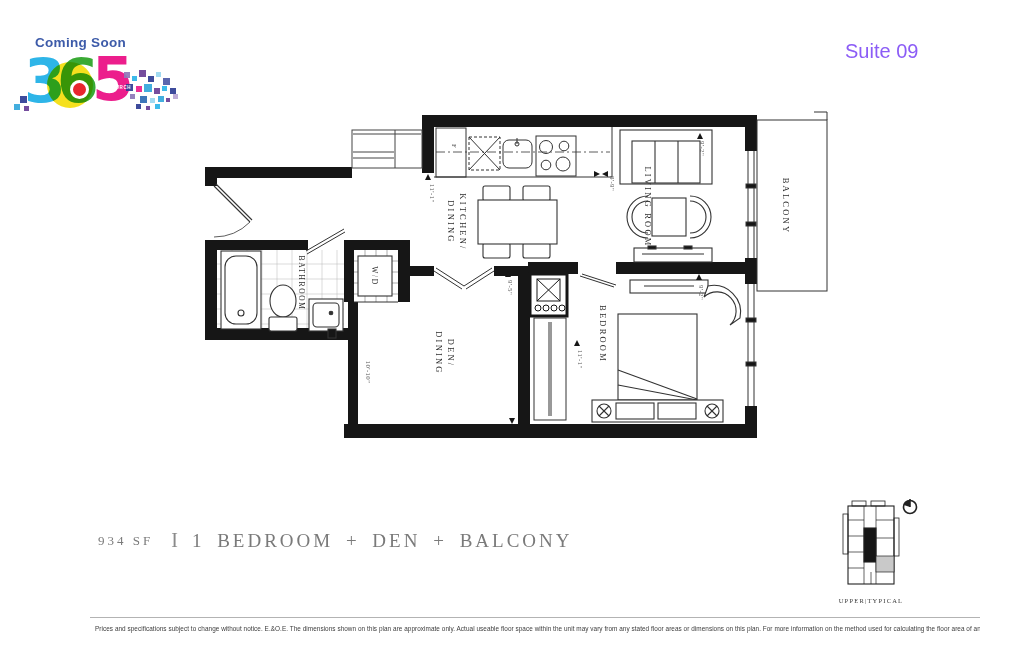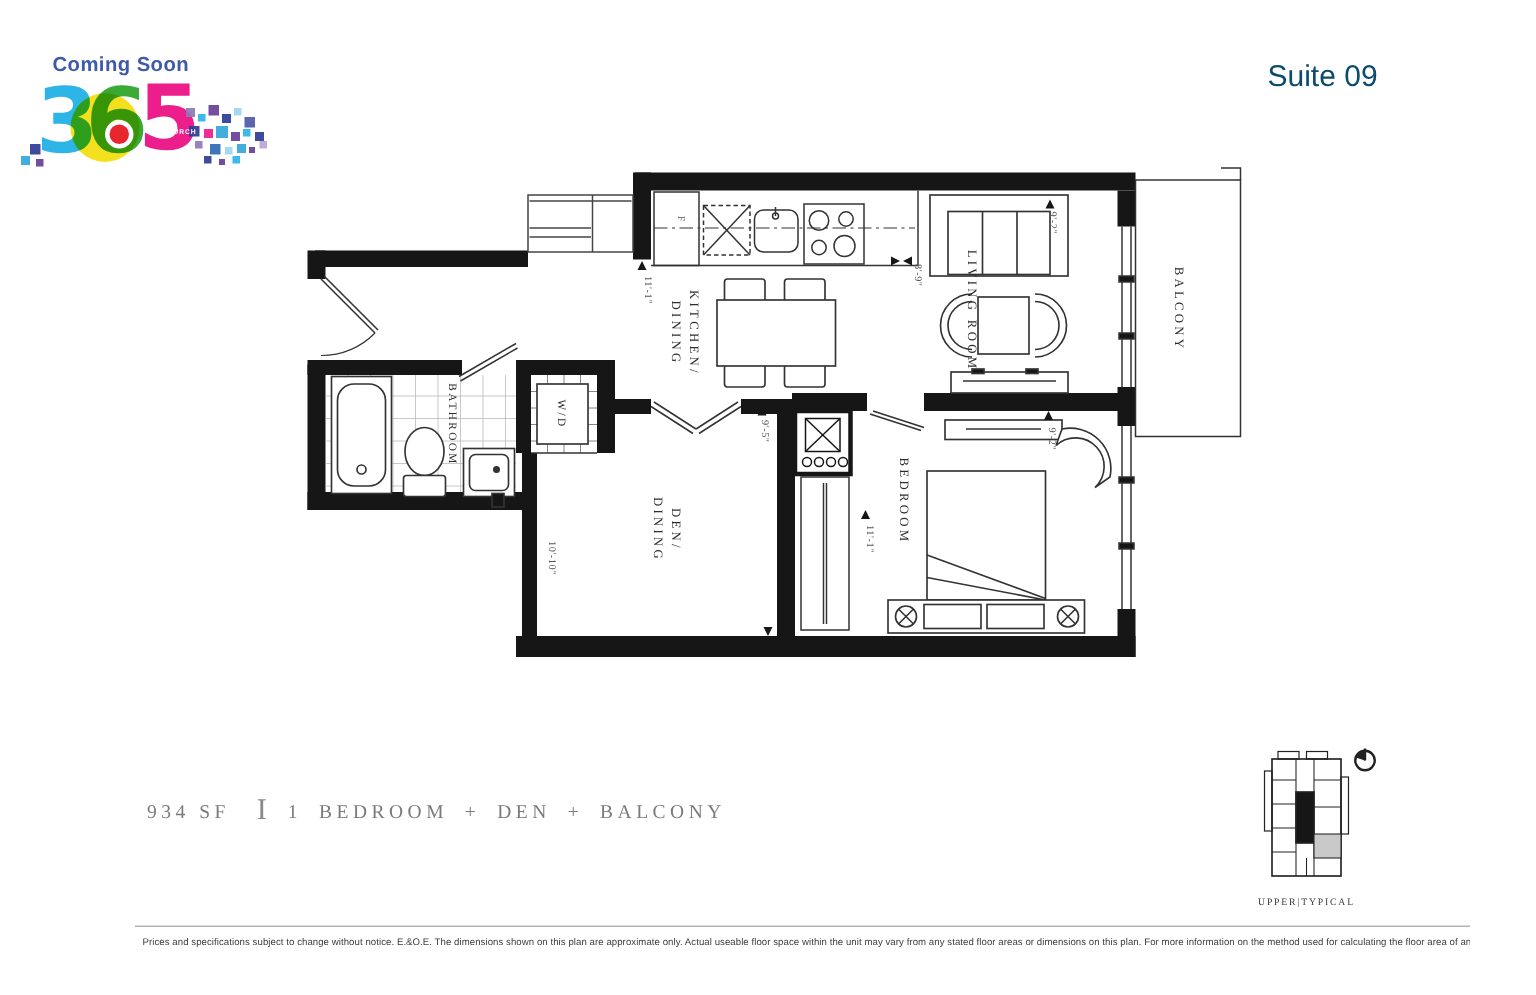--- a/index.html
+++ b/index.html
@@ -2,21 +2,21 @@
 <html><head>
 <meta charset="utf-8">
 <style>
   html,body{margin:0;padding:0;background:#ffffff;}
   #page{position:relative;width:980px;height:663px;background:#fff;overflow:hidden;
         font-family:"Liberation Sans",sans-serif;}
   .abs{position:absolute;}
 
   
   #coming-soon{left:35px;top:35px;font-size:13.5px;font-weight:bold;letter-spacing:.3px;}
-  #suite-title{left:845px;top:40px;font-size:20px;color:#0c4a6e;}
+  #suite-title{left:845px;top:40px;font-size:20px;color:#8b5cf6;}
 
   
   .digit{position:absolute;font-family:"DejaVu Sans",sans-serif;font-weight:800;
          font-size:60px;line-height:58px;mix-blend-mode:multiply;}
   #logo-yellow{left:47px;top:62px;width:46px;height:46px;border-radius:50%;
                mix-blend-mode:multiply;}
   #logo-red{left:70px;top:80px;width:13px;height:13px;border-radius:50%;
             border:3px solid #fff;box-sizing:content-box;}
   #logo-church{left:108px;top:85px;font-size:4.5px;font-weight:bold;color:#fff;
                letter-spacing:.6px;z-index:5;}
@@ -27,21 +27,21 @@
   .plabel{font-family:"Liberation Serif",serif;font-size:8.5px;letter-spacing:2.2px;fill:#2d2d2d;}
   .plabel-sm{font-family:"Liberation Serif",serif;font-size:7.5px;letter-spacing:1.6px;fill:#2d2d2d;}
   .pdim{font-family:"Liberation Serif",serif;font-size:6.8px;letter-spacing:.4px;fill:#555;}
   .kp-caption{font-family:"Liberation Serif",serif;font-size:6.5px;letter-spacing:1.2px;fill:#3a3a3a;}
 
   
   #summary{left:98px;top:529px;display:flex;align-items:center;
            font-family:"Liberation Serif",serif;color:#7a7a7a;}
   #summary .area{font-size:13px;letter-spacing:3px;}
   #summary .bar{font-size:20px;margin:0 14px 0 18px;color:#8a8a8a;}
-  #summary .type{font-size:13px;letter-spacing:3px;word-spacing:5px;text-align:right;}
+  #summary .type{font-size:19px;letter-spacing:3px;word-spacing:5px;text-align:right;}
 
   
   #footer-rule{left:90px;top:617px;width:919px;height:1px;background:#b3b3b3;}
   #disclaimer{left:95px;top:625px;width:925px;font-size:6.4px;color:#3c3c3c;
               white-space:nowrap;letter-spacing:.05px;}
 </style>
 </head>
 <body>
 
 <div id="page">

